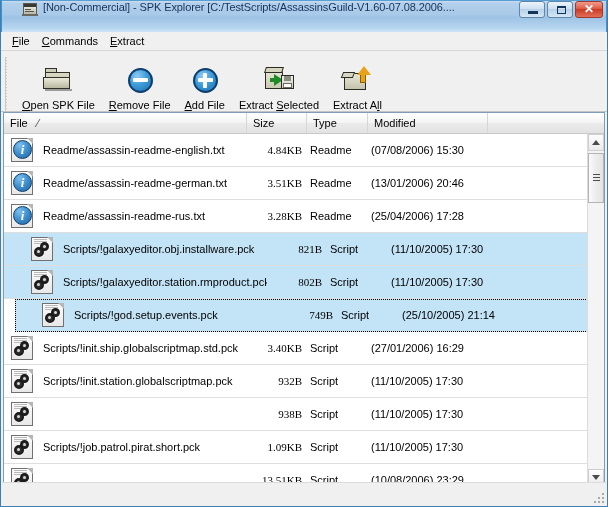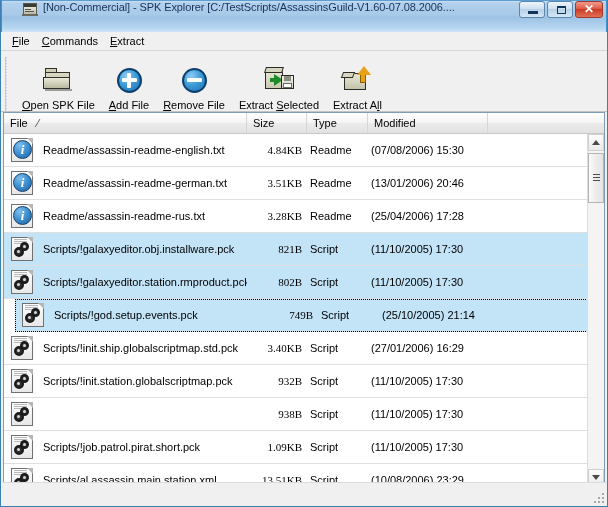--- a/index.html
+++ b/index.html
@@ -385,21 +385,21 @@
   .lv-rows { position: relative; }
   .lv-row {
     display: flex;
     align-items: center;
     height: 33px;
     box-sizing: border-box;
     border-bottom: 1px solid #dfdfdf;
     background: #ffffff;
     cursor: default;
   }
-  .lv-row.selected { background: #c3e3f7; }
+  .lv-row.selected { background: #c3e3f7; padding-left: 20px; }
   .lv-row.focused {
     outline: 1px dotted #000;
     outline-offset: -1px;
     margin-left: 11px;
   }
   .cell {
     box-sizing: border-box;
     font-size: 11px;
     color: #000;
     white-space: nowrap;
@@ -591,34 +591,34 @@
       <div class="tb-icon ic-folder">
         <div class="f-shadow"></div>
           <div class="f-tab"></div>
         <div class="f-back"></div>
           <div class="f-front"></div>
       </div>
       <div class="tb-label"><u>O</u>pen SPK File</div>
     </div>
 
     <div class="tb-btn">
+      <div class="tb-icon ic-remove">
+        <div class="c-circle"></div>
+          <div class="c-h"></div>
+      </div>
+      <div class="tb-label"><u>R</u>emove File</div>
+    </div>
+
+    <div class="tb-btn">
       <div class="tb-icon ic-add">
         <div class="c-circle"></div>
           <div class="c-h"></div>
           <div class="c-v"></div>
       </div>
       <div class="tb-label"><u>A</u>dd File</div>
-    </div>
-
-    <div class="tb-btn">
-      <div class="tb-icon ic-remove">
-        <div class="c-circle"></div>
-          <div class="c-h"></div>
-      </div>
-      <div class="tb-label"><u>R</u>emove File</div>
     </div>
 
     <div class="tb-btn">
       <div class="tb-icon ic-extsel">
         <div class="b-box"></div>
           <div class="b-lid"></div>
         <div class="b-arrowtail"></div>
           <div class="b-arrow"></div>
         <div class="b-disk"></div>
           <div class="b-diskslot"></div>
@@ -814,21 +814,20 @@
             <div class="cell cell-file">
               <div class="row-icon">
                 <span class="doc-sheet"></span>
                 <span class="doc-fold"></span>
                 <span class="doc-lines"></span>
                 <span class="gear-a"></span>
                 <span class="gear-b"></span>
                 <span class="gear-dot a"></span>
                 <span class="gear-dot b"></span>
               </div>
-              <span class="filename">Scripts/al.assassin.main.station.xml</span>
             </div>
             <div class="cell cell-size">13.51KB</div>
             <div class="cell cell-type">Script</div>
             <div class="cell cell-mod">(10/08/2006) 23:29</div>
           </div>
         </div>
     </div>
 
     <div class="vscroll">
       <div class="sb-btn up">

